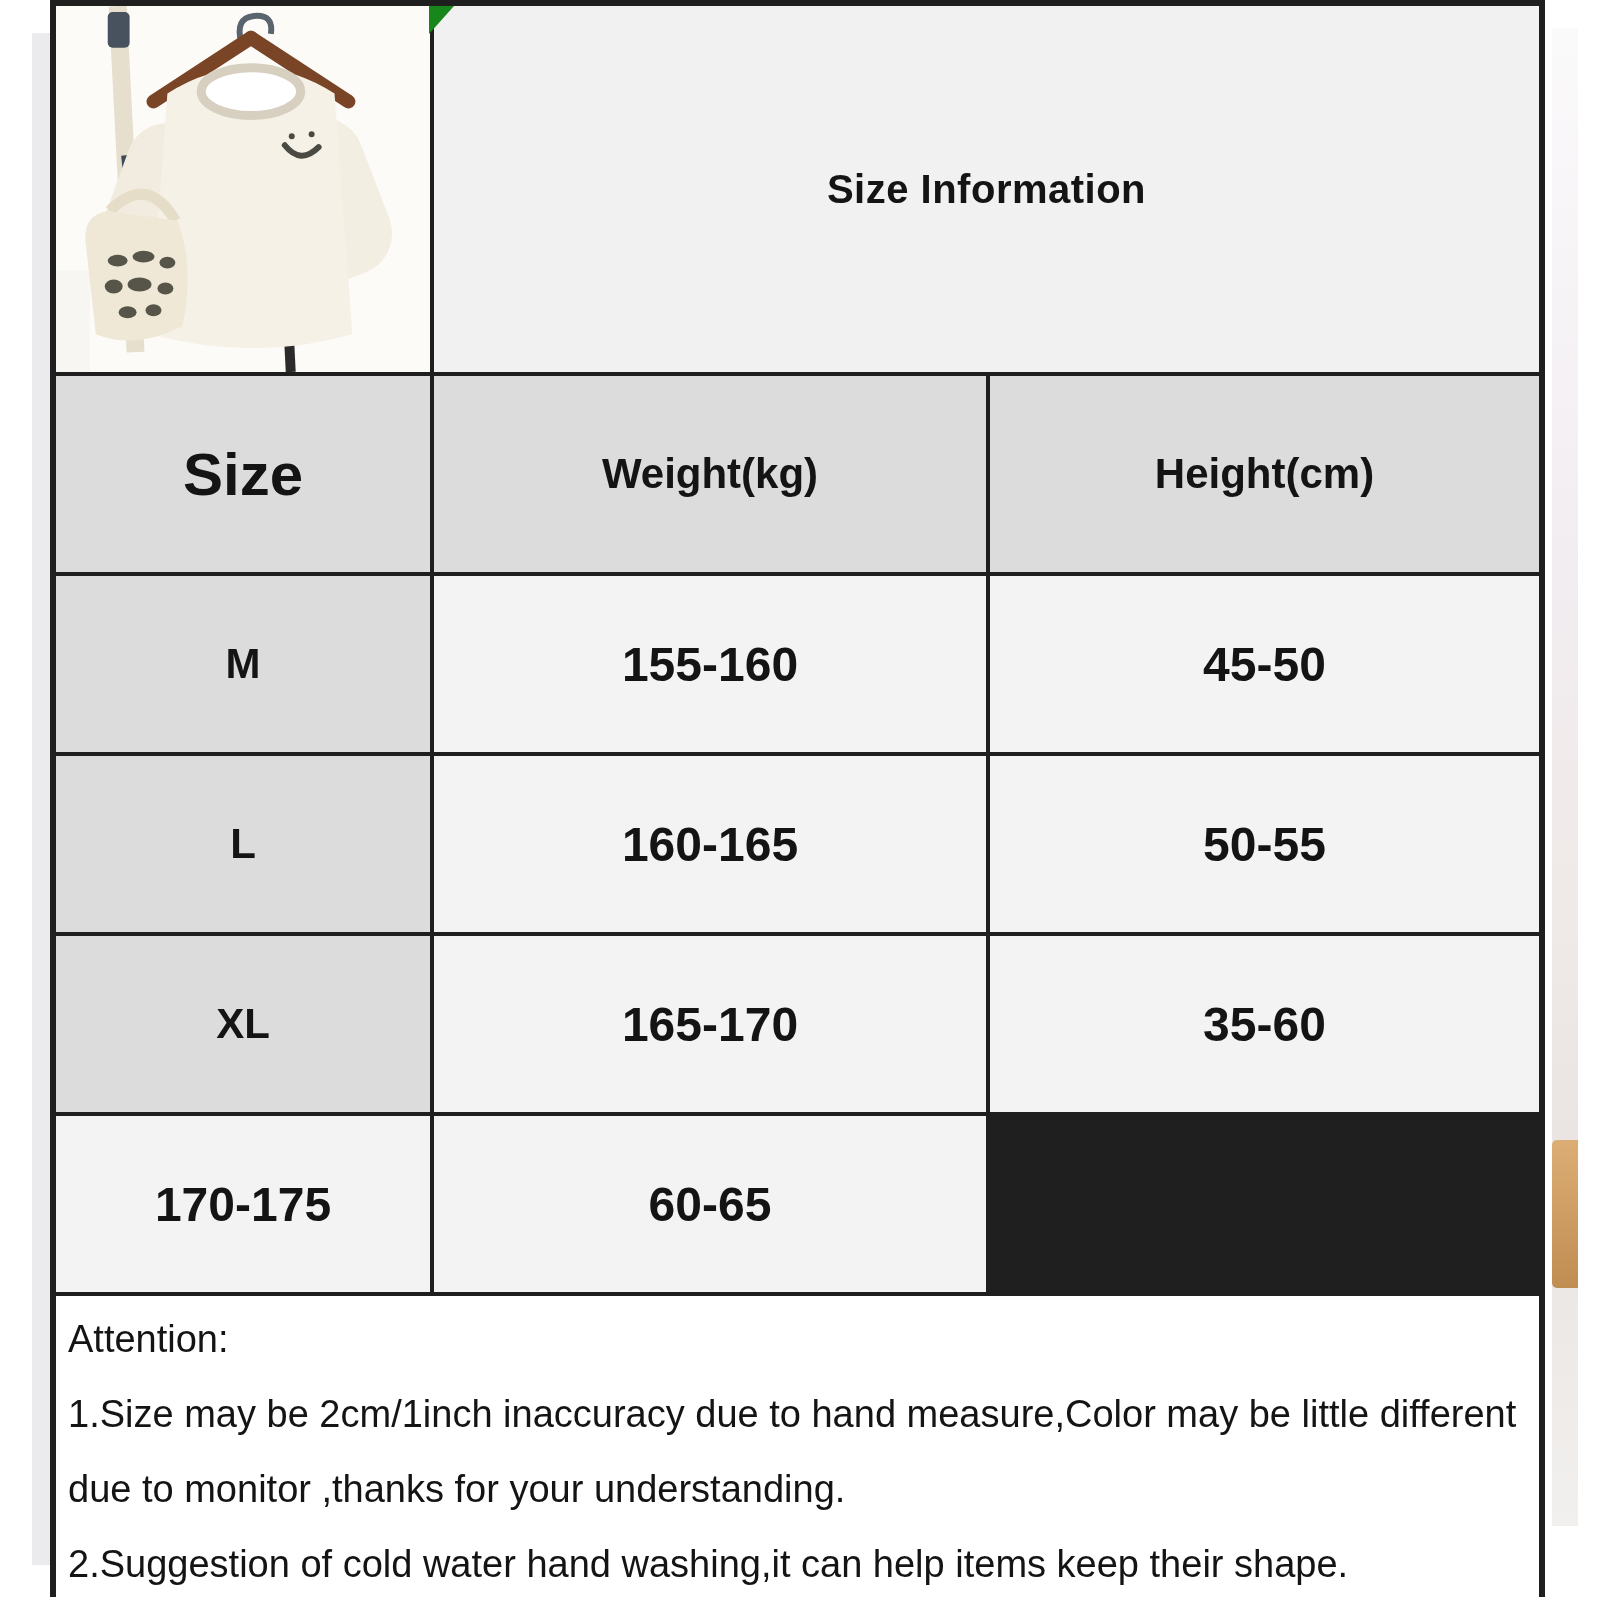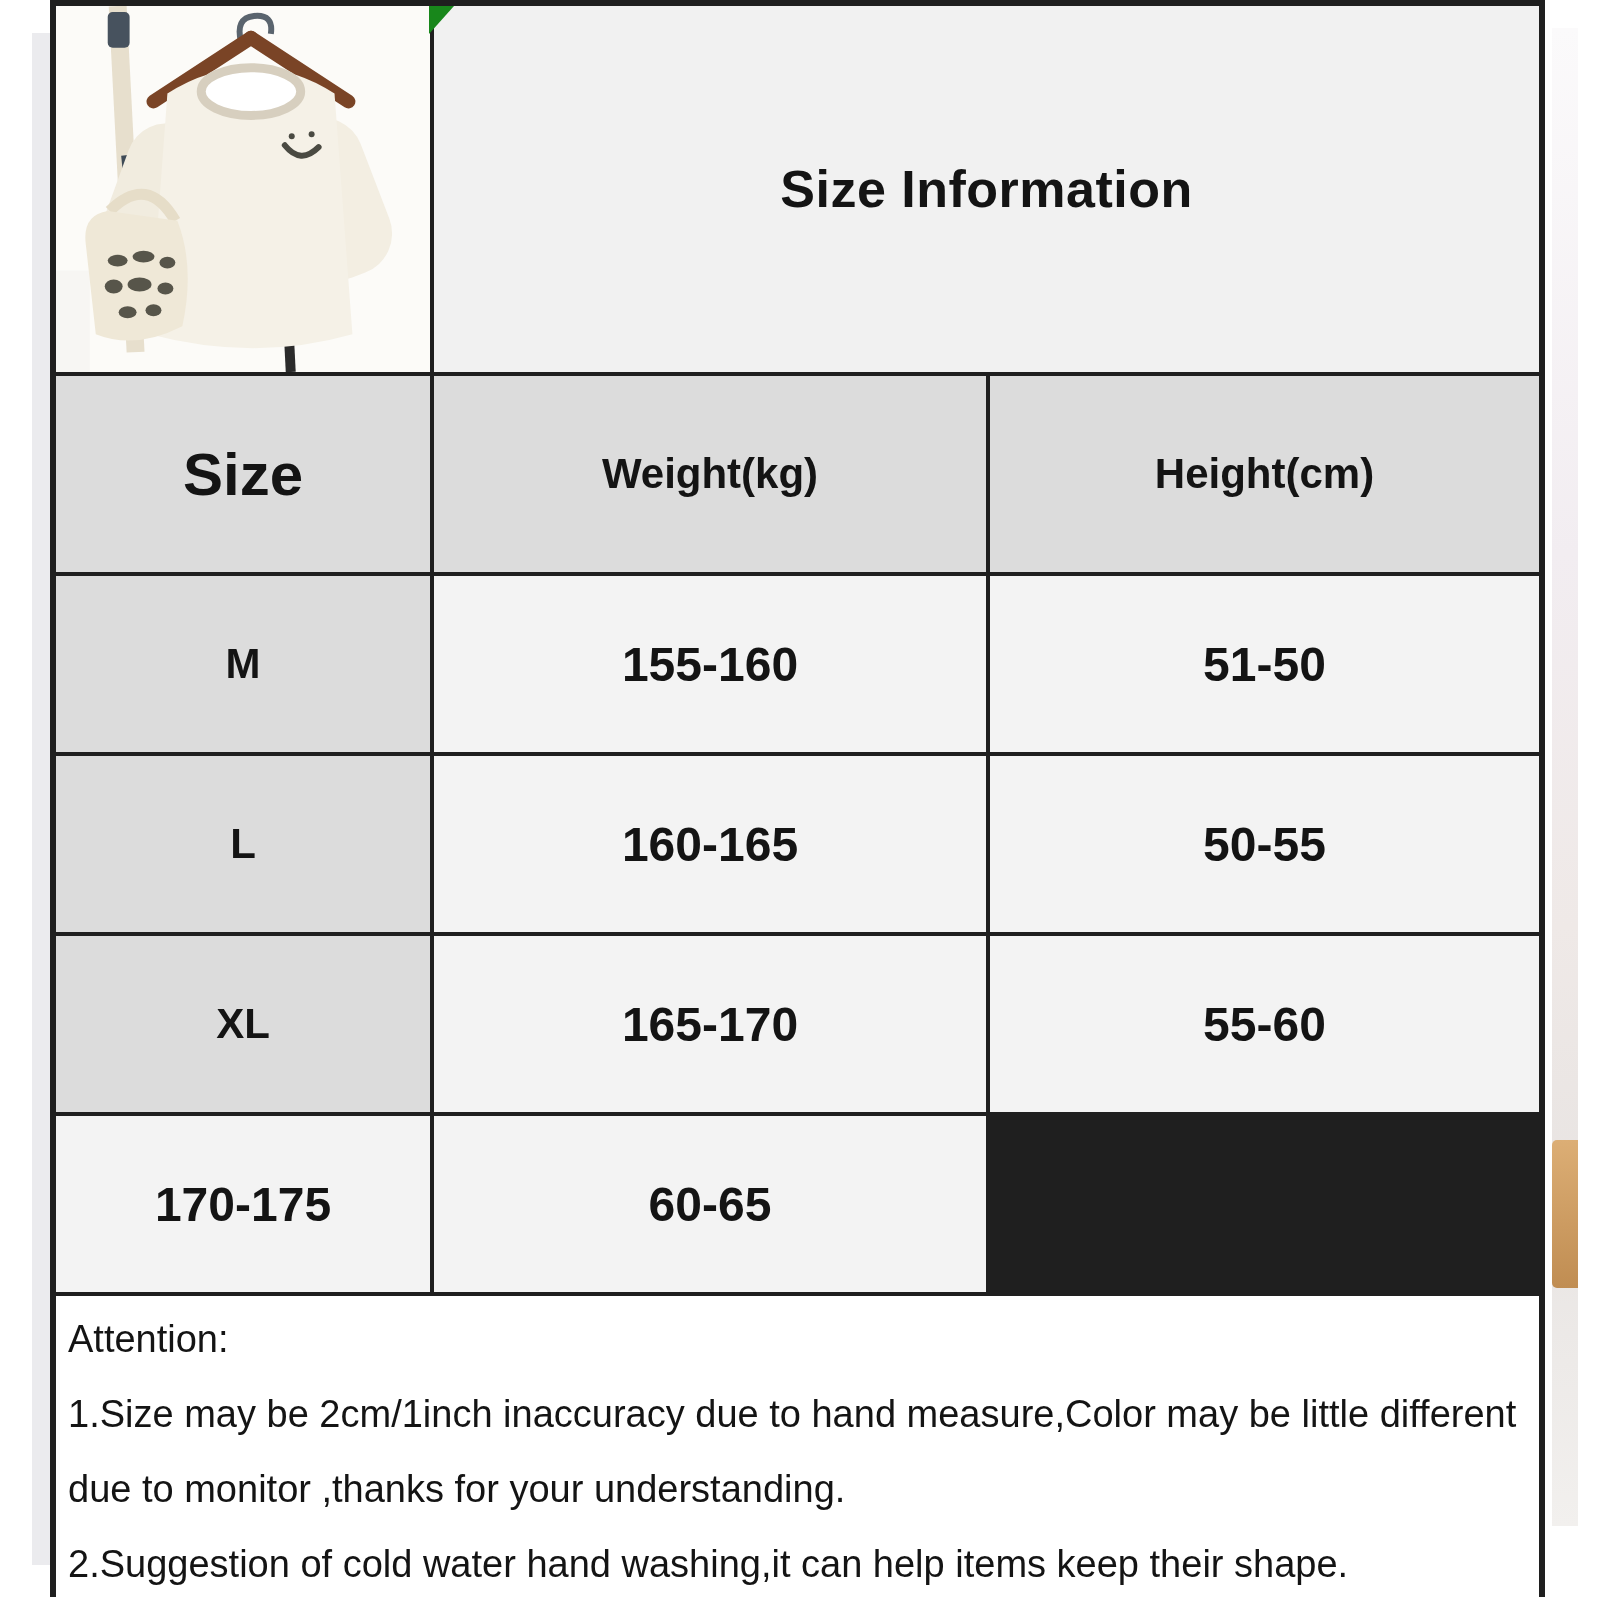--- a/index.html
+++ b/index.html
@@ -44,21 +44,21 @@
     background:var(--border);
     display:grid;
     grid-template-columns:374px 552px 1fr;
     grid-template-rows:366px 196px 176px 176px 176px 176px 1fr;
     grid-gap:4px;
   }
   .cell{display:flex;align-items:center;justify-content:center;}
   .photo-cell{background:#fcfbf8;grid-column:1/2;overflow:hidden;}
   .photo-cell svg{width:100%;height:100%;display:block;}
   .title-cell{background:var(--title-bg);grid-column:2/4;}
-  .title-text{font-size:52px;font-weight:bold;letter-spacing:0.5px;}
+  .title-text{font-size:40px;font-weight:bold;letter-spacing:0.5px;}
   .th{background:var(--header-bg);font-weight:bold;}
   .th-size{font-size:60px;}
   .th-col{font-size:42px;}
   .row-label{background:var(--header-bg);font-weight:bold;font-size:42px;}
   .val{background:var(--cell-bg);font-weight:bold;font-size:48px;}
   .attention-cell{
     background:#ffffff;grid-column:1/4;
     display:block;
     padding:6px 12px;
     font-size:38px;line-height:75px;
@@ -127,29 +127,29 @@
     <div class="cell title-cell">
       <span class="title-text">Size Information</span>
     </div>
 
     <div class="cell th th-size">Size</div>
     <div class="cell th th-col">Weight(kg)</div>
     <div class="cell th th-col">Height(cm)</div>
 
     <div class="cell row-label">M</div>
     <div class="cell val">155-160</div>
-    <div class="cell val">51-50</div>
+    <div class="cell val">45-50</div>
 
     <div class="cell row-label">L</div>
     <div class="cell val">160-165</div>
     <div class="cell val">50-55</div>
 
     <div class="cell row-label">XL</div>
     <div class="cell val">165-170</div>
-    <div class="cell val">55-60</div>
+    <div class="cell val">35-60</div>
 
     <div class="cell val">170-175</div>
     <div class="cell val">60-65</div>
 
     <div class="cell attention-cell">
       <div>Attention:</div>
       <div>1.Size may be 2cm/1inch inaccuracy due to hand measure,Color may be little different due to monitor ,thanks for your understanding.</div>
       <div>2.Suggestion of cold water hand washing,it can help items keep their shape.</div>
     </div>
 

